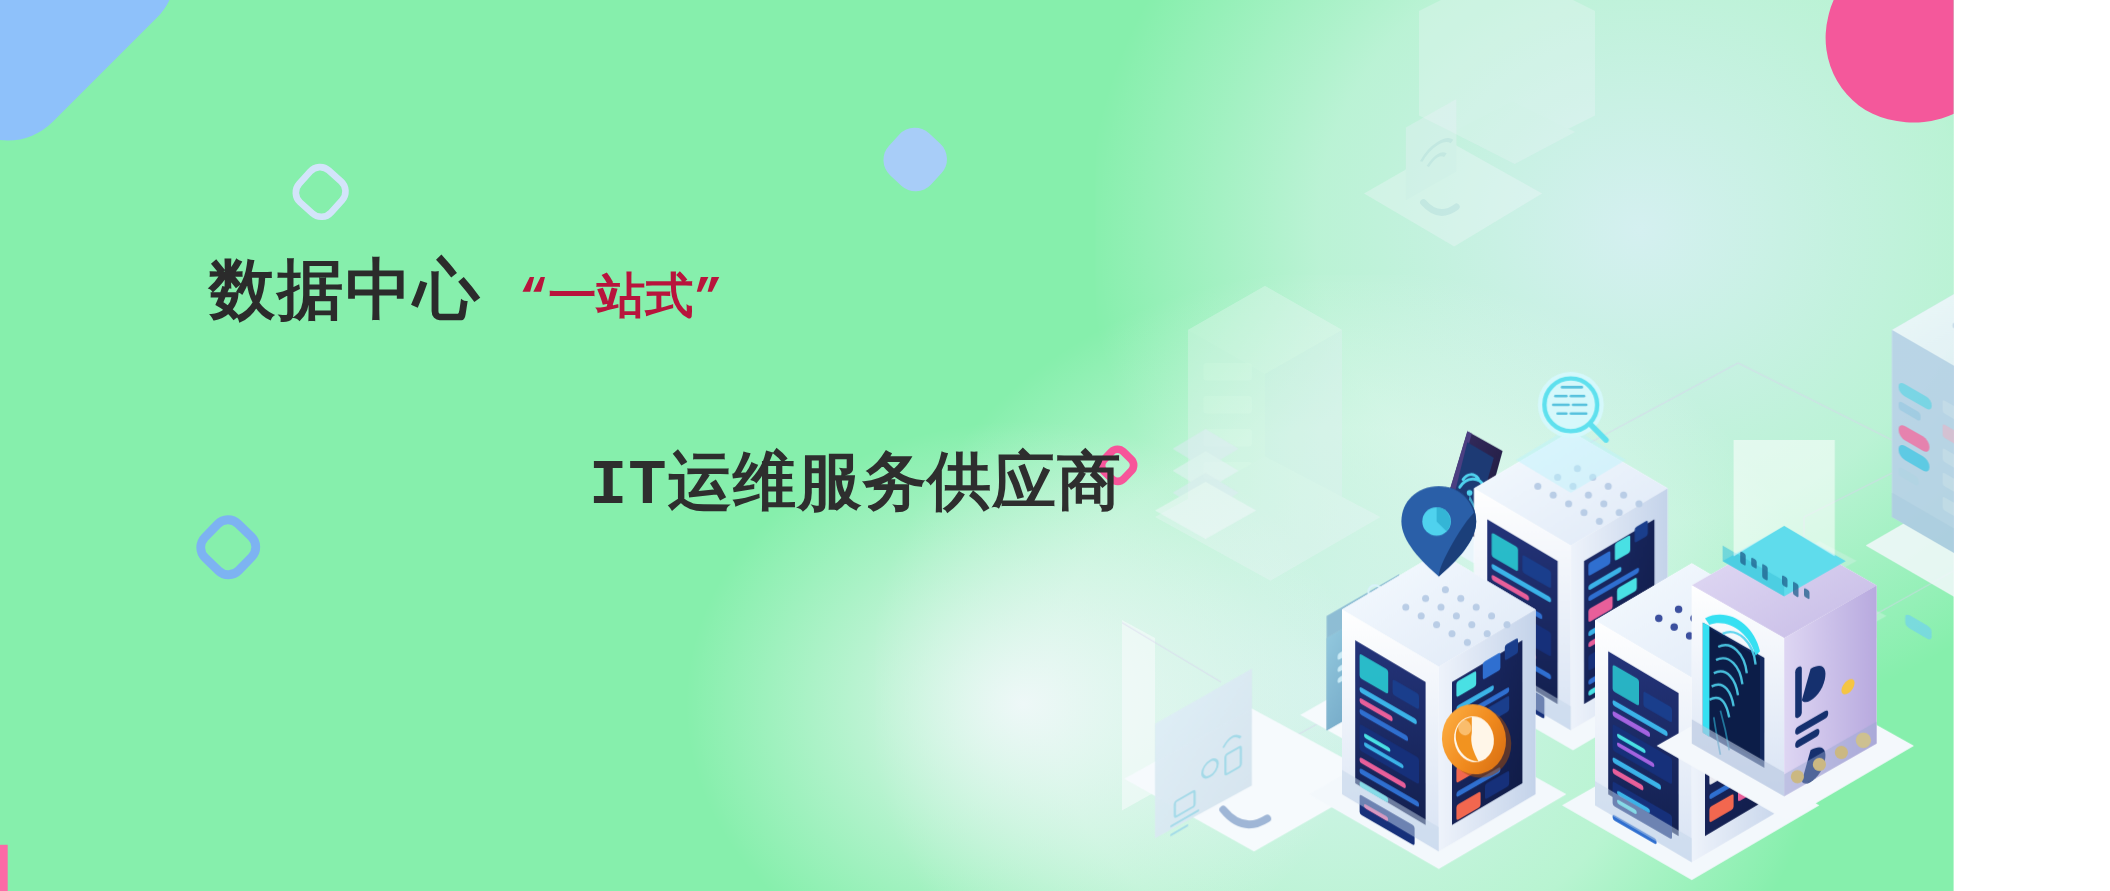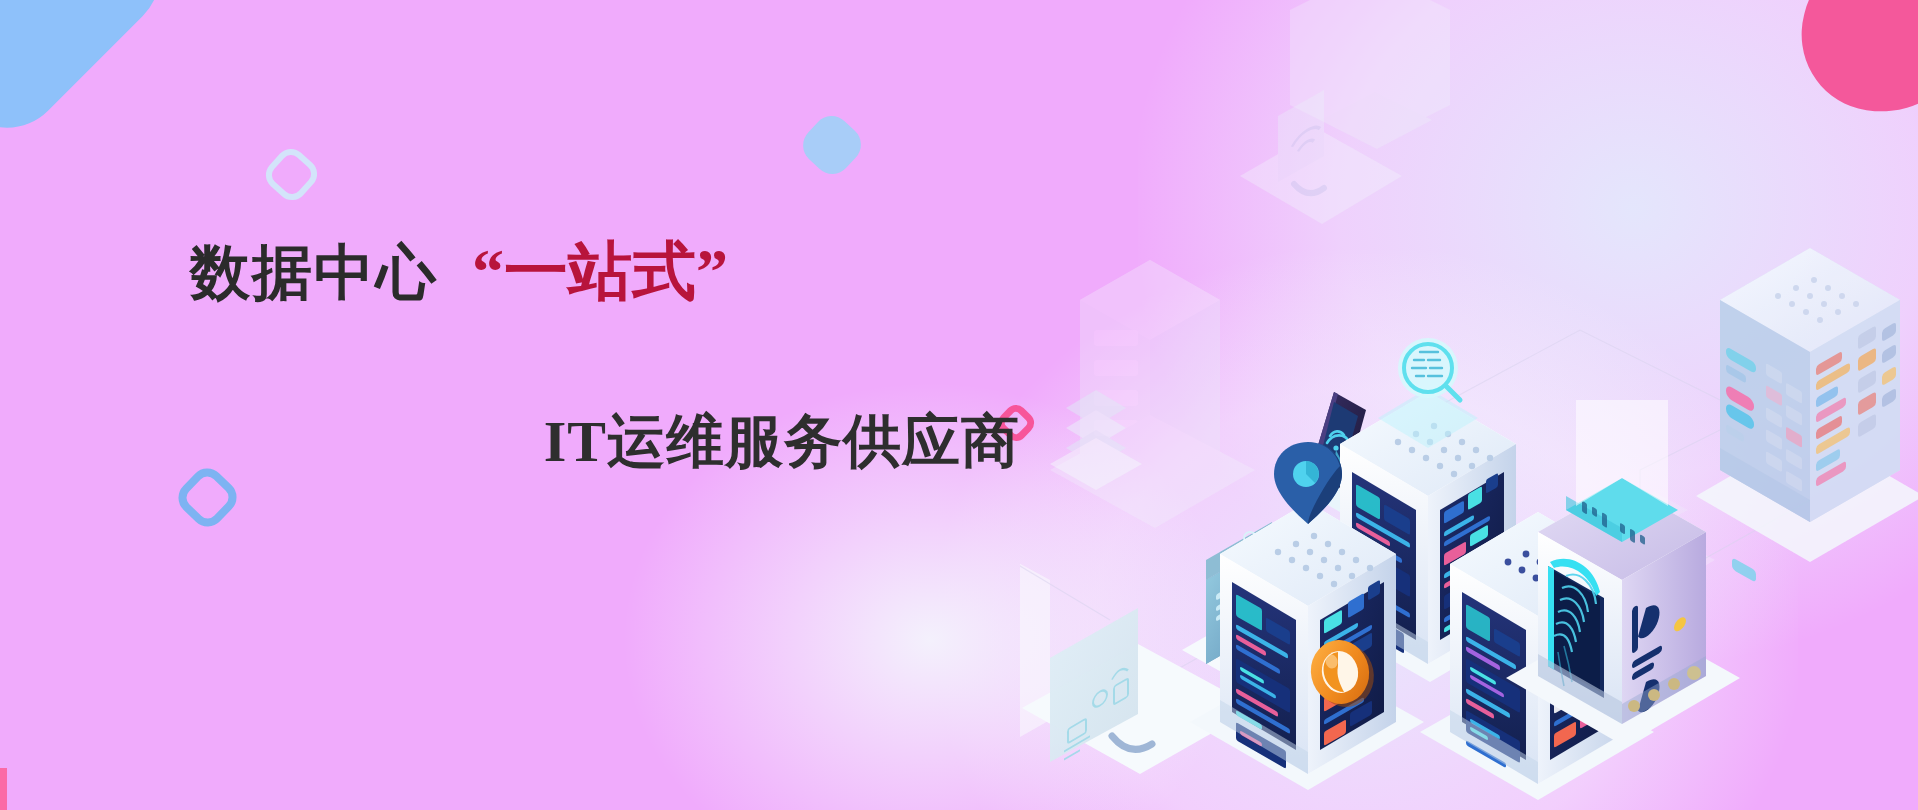--- a/index.html
+++ b/index.html
@@ -3,25 +3,25 @@
 <meta charset="utf-8">
 <title>Data Center Banner</title>
 <style>
   html, body {
     margin: 0;
     padding: 0;
     background: #ffffff;
   }
   .banner {
     position: relative;
-    width: 1918px;
+    width: 1776px;
     height: 810px;
     overflow: hidden;
-    background: #f0abfc;
-    font-family: Liberation Serif, serif;
+    background: #86efac;
+    font-family: Liberation Mono, monospace;
   }
 
   
   .wash-a {
     position: absolute;
     right: -120px; top: -160px;
     width: 900px; height: 820px;
     background: radial-gradient(ellipse at 55% 45%,
                 rgba(226,240,252,0.85) 0%,
                 rgba(238,246,253,0.5) 42%,
@@ -122,21 +122,21 @@
     white-space: nowrap;
   }
   .t-dark {
     font-size: 60px;
     font-weight: 700;
     color: #2b2b2b;
     letter-spacing: 2px;
     line-height: 1.05;
   }
   .t-red {
-    font-size: 64px;
+    font-size: 44px;
     font-weight: 700;
     color: #b8143c;
     letter-spacing: 0px;
     line-height: 1.05;
     margin-left: 34px;
   }
   .line-2 {
     margin-top: 98px;
     margin-left: 318px;
     font-size: 58px;

